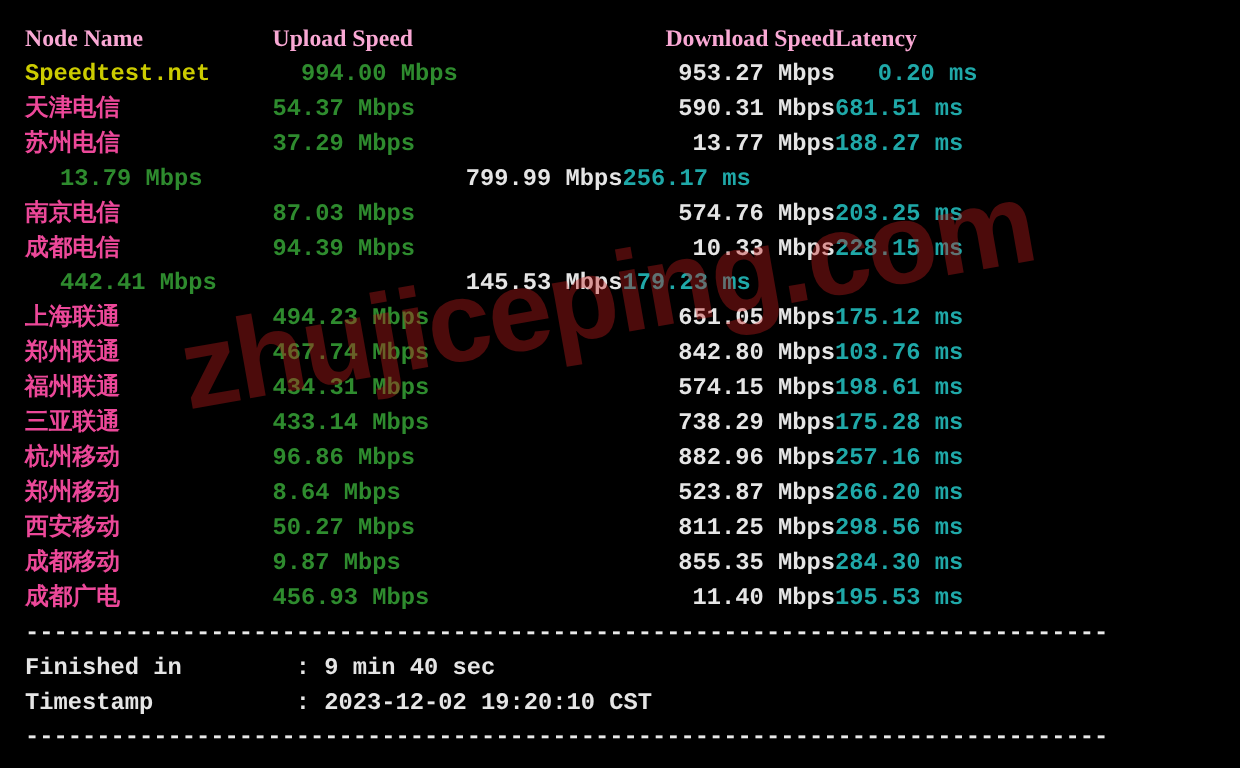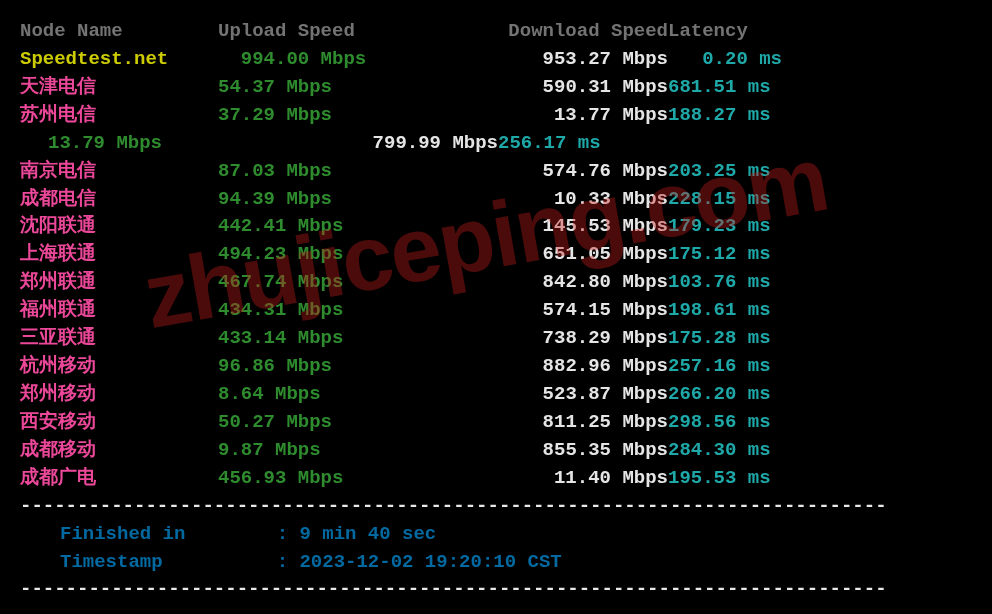--- a/index.html
+++ b/index.html
@@ -15,28 +15,28 @@
     box-sizing: border-box;
     font-weight: bold;
     position: relative;
     overflow: hidden;
   }
   .row { display: flex; white-space: pre; }
   .col-node   { width: 170px; }
   .col-up     { width: 230px; text-align: left; margin-left: 28px; }
   .col-down   { width: 220px; text-align: right; }
   .col-lat    { width: 160px; text-align: left; }
-  .h  { color: #737373; } 
+  .h  { color: #f9a8d4; font-family: Liberation Serif, serif; } 
   .y  { color: #cccc00; } 
   .w  { color: #ec4899; } 
   .g  { color: #2e8b2e; } 
   .r  { color: #e5e5e5; } 
   .c  { color: #1fa8a8; } 
   .sep { color: #e8e8e8; letter-spacing: 0; }
-  .footer { color: #0369a1; white-space: pre; margin-left: 40px; }
+  .footer { color: #e5e5e5; white-space: pre; }
   .watermark {
     position: absolute;
     top: 170px;
     left: 140px;
     font-size: 92px;
     font-weight: bold;
     color: rgba(200, 30, 30, 0.38);
     transform: rotate(-10deg);
     font-family: Arial, sans-serif;
     pointer-events: none;
@@ -53,21 +53,21 @@
   <span class="col-lat h">Latency</span>
 </div>
 
 <div id="rows">
     <div class="row"><span class="col-node y">Speedtest.net</span><span class="col-up g">  994.00 Mbps</span><span class="col-down r">  953.27 Mbps</span><span class="col-lat c">   0.20 ms</span></div>
     <div class="row"><span class="col-node w">天津电信</span><span class="col-up g">54.37 Mbps</span><span class="col-down r">590.31 Mbps</span><span class="col-lat c">681.51 ms</span></div>
     <div class="row"><span class="col-node w">苏州电信</span><span class="col-up g">37.29 Mbps</span><span class="col-down r">13.77 Mbps</span><span class="col-lat c">188.27 ms</span></div>
     <div class="row"><span class="col-up g">13.79 Mbps</span><span class="col-down r">799.99 Mbps</span><span class="col-lat c">256.17 ms</span></div>
     <div class="row"><span class="col-node w">南京电信</span><span class="col-up g">87.03 Mbps</span><span class="col-down r">574.76 Mbps</span><span class="col-lat c">203.25 ms</span></div>
     <div class="row"><span class="col-node w">成都电信</span><span class="col-up g">94.39 Mbps</span><span class="col-down r">10.33 Mbps</span><span class="col-lat c">228.15 ms</span></div>
-    <div class="row"><span class="col-node w">沈阳联通</span><span class="col-up g">442.41 Mbps</span><span class="col-down r">145.53 Mbps</span><span class="col-lat c">179.23 ms</span></div>
+    <div class="row"><span class="col-up g">442.41 Mbps</span><span class="col-down r">145.53 Mbps</span><span class="col-lat c">179.23 ms</span></div>
     <div class="row"><span class="col-node w">上海联通</span><span class="col-up g">494.23 Mbps</span><span class="col-down r">651.05 Mbps</span><span class="col-lat c">175.12 ms</span></div>
     <div class="row"><span class="col-node w">郑州联通</span><span class="col-up g">467.74 Mbps</span><span class="col-down r">842.80 Mbps</span><span class="col-lat c">103.76 ms</span></div>
     <div class="row"><span class="col-node w">福州联通</span><span class="col-up g">434.31 Mbps</span><span class="col-down r">574.15 Mbps</span><span class="col-lat c">198.61 ms</span></div>
     <div class="row"><span class="col-node w">三亚联通</span><span class="col-up g">433.14 Mbps</span><span class="col-down r">738.29 Mbps</span><span class="col-lat c">175.28 ms</span></div>
     <div class="row"><span class="col-node w">杭州移动</span><span class="col-up g">96.86 Mbps</span><span class="col-down r">882.96 Mbps</span><span class="col-lat c">257.16 ms</span></div>
     <div class="row"><span class="col-node w">郑州移动</span><span class="col-up g">8.64 Mbps</span><span class="col-down r">523.87 Mbps</span><span class="col-lat c">266.20 ms</span></div>
     <div class="row"><span class="col-node w">西安移动</span><span class="col-up g">50.27 Mbps</span><span class="col-down r">811.25 Mbps</span><span class="col-lat c">298.56 ms</span></div>
     <div class="row"><span class="col-node w">成都移动</span><span class="col-up g">9.87 Mbps</span><span class="col-down r">855.35 Mbps</span><span class="col-lat c">284.30 ms</span></div>
     <div class="row"><span class="col-node w">成都广电</span><span class="col-up g">456.93 Mbps</span><span class="col-down r">11.40 Mbps</span><span class="col-lat c">195.53 ms</span></div>
   </div>

